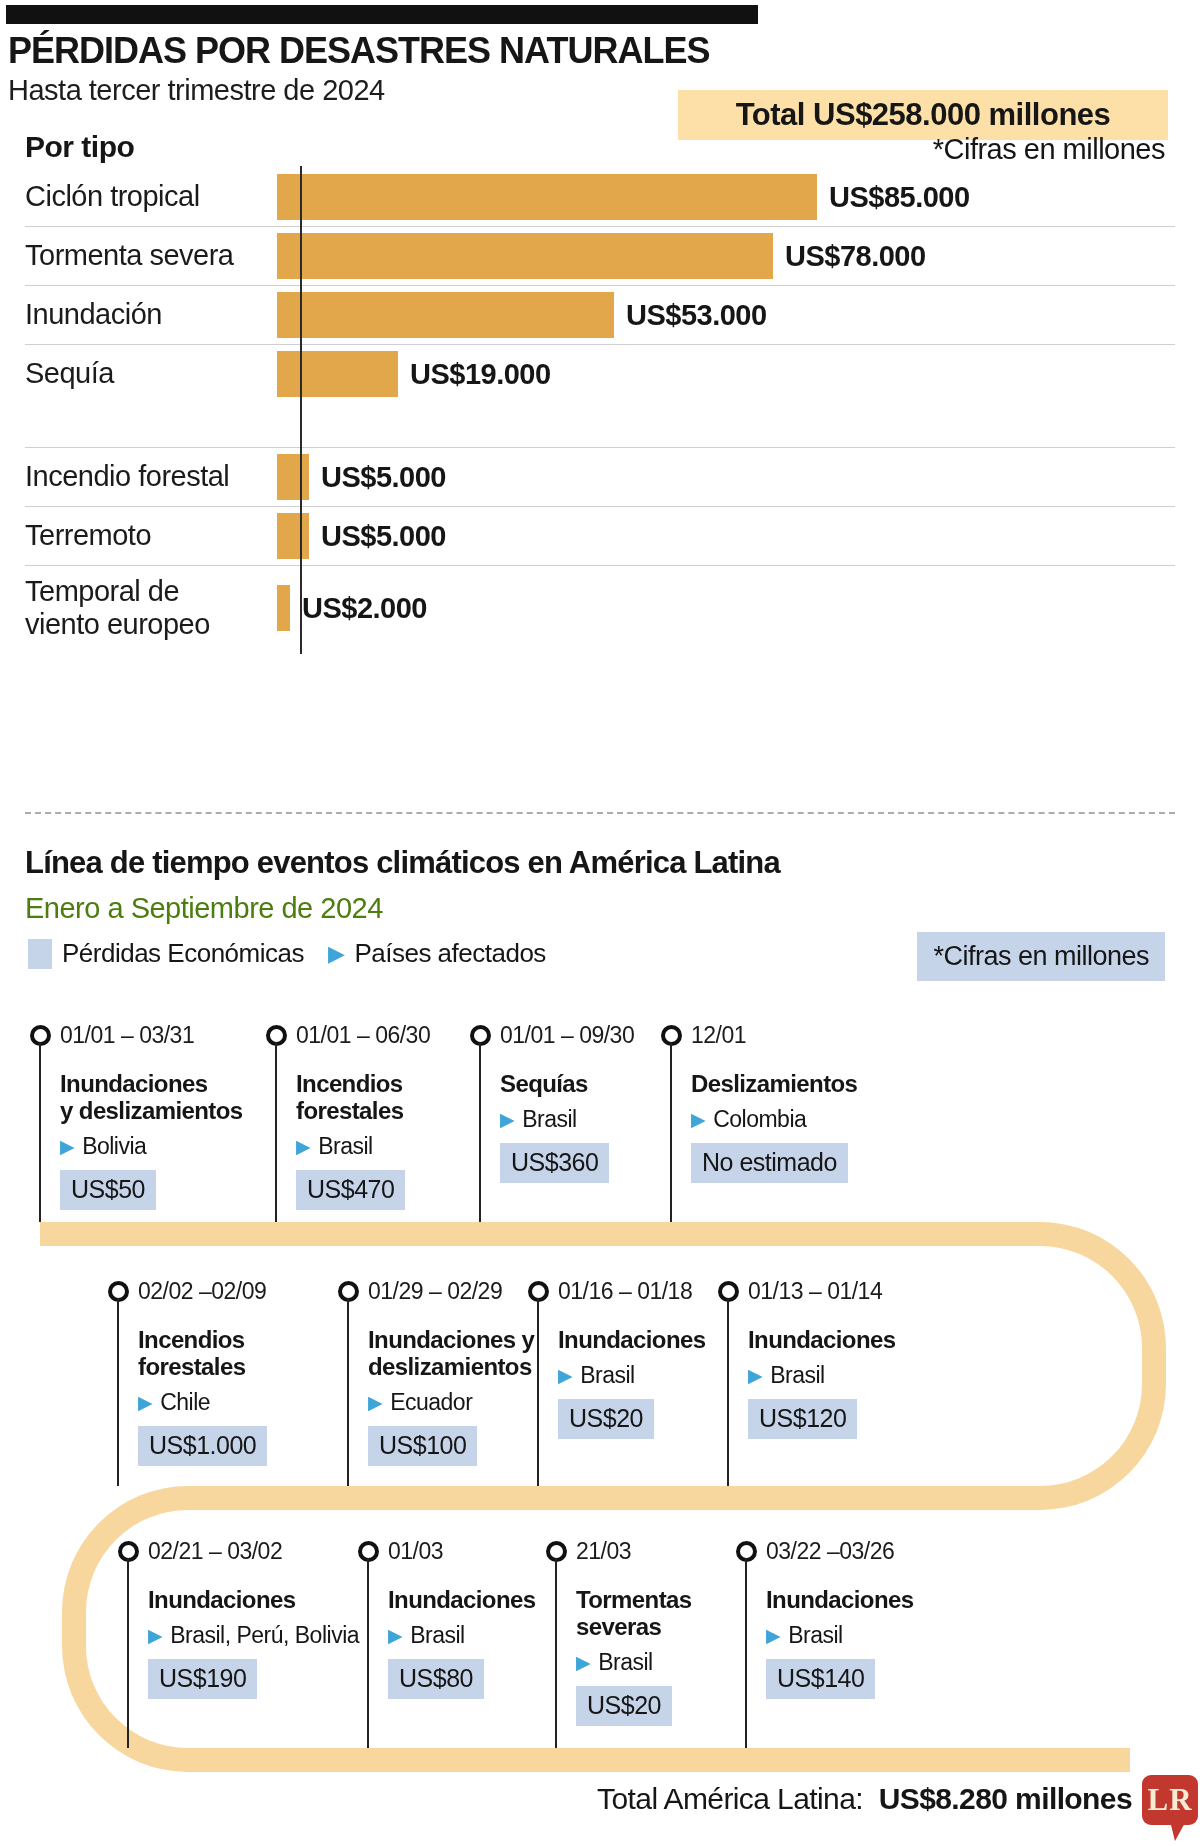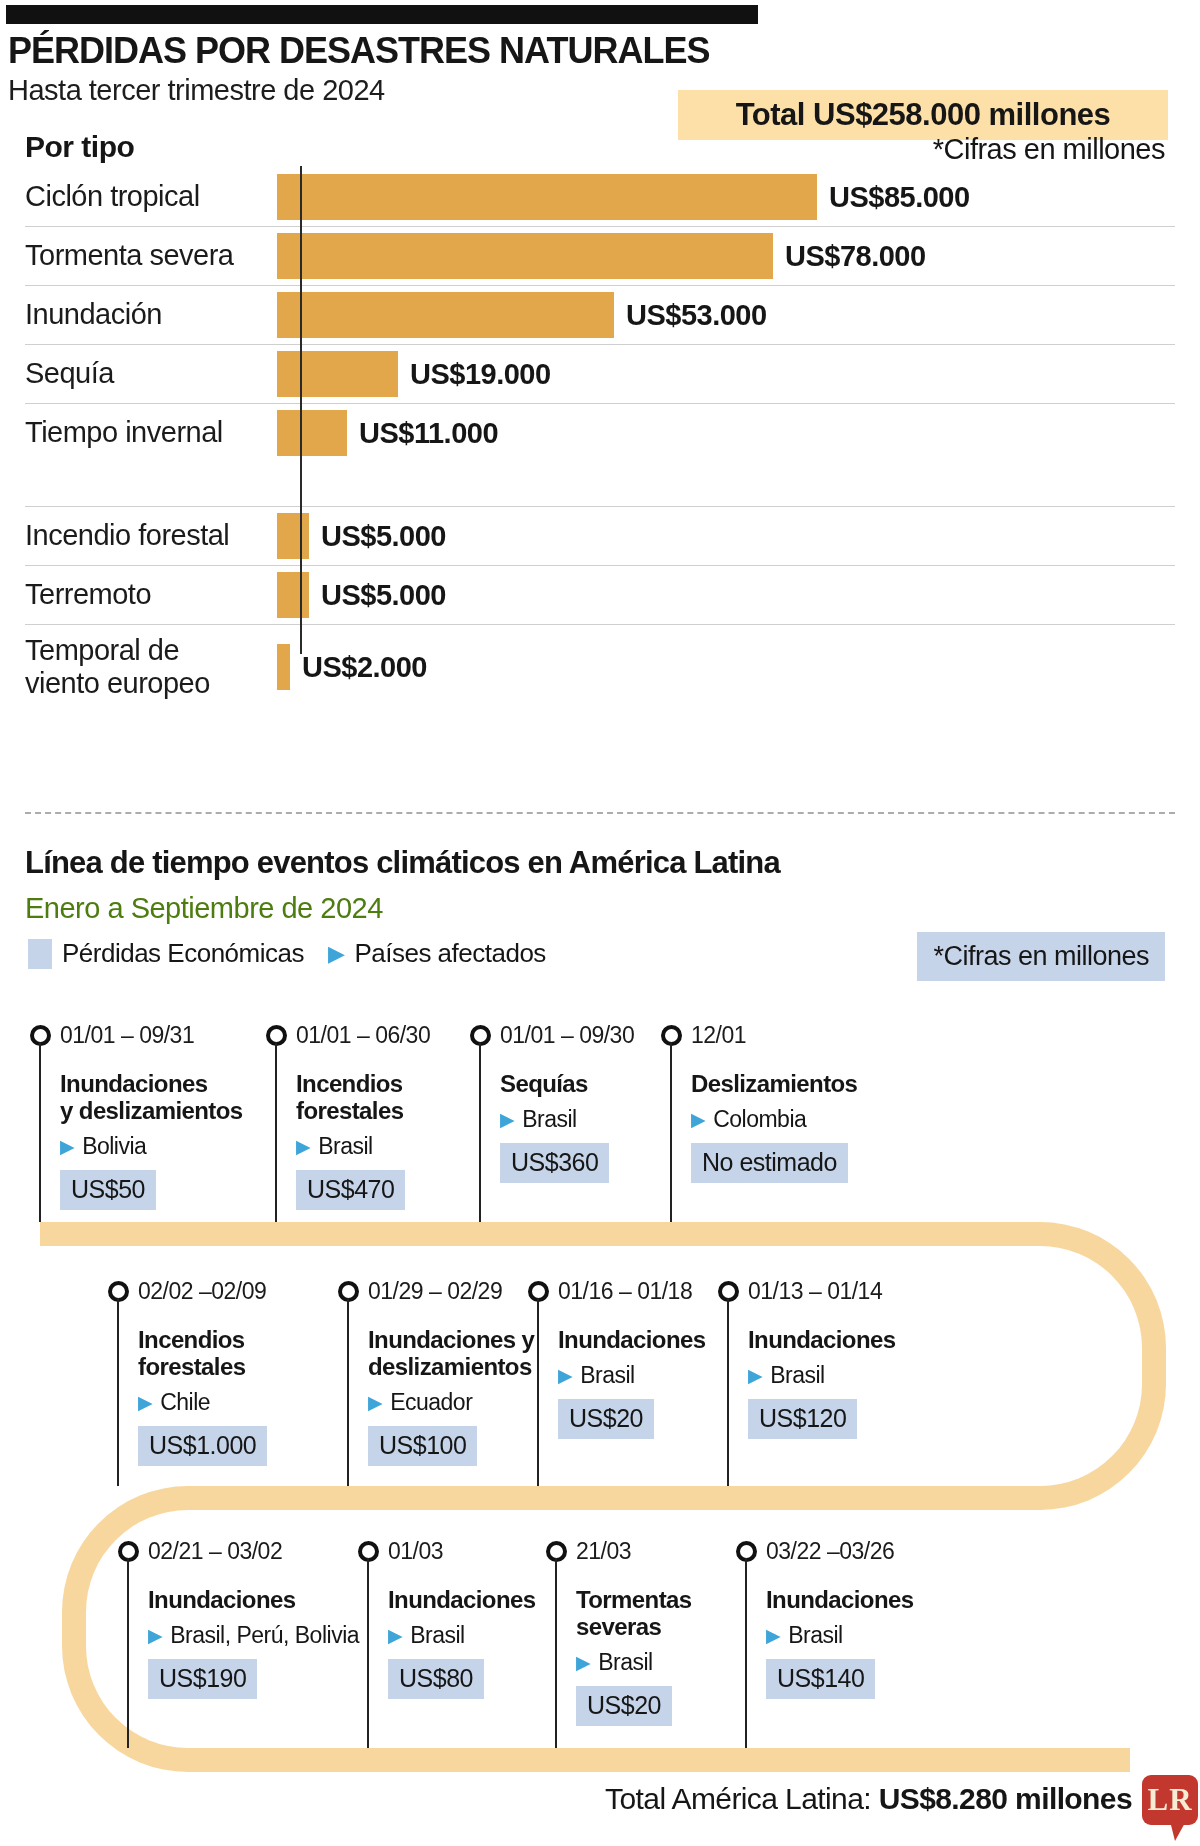--- a/index.html
+++ b/index.html
@@ -52,21 +52,21 @@
   .circle { width:13px; height:13px; border:4px solid #111; border-radius:50%; background:#fff; flex:0 0 auto; }
   .ev-date { font-size:23px; letter-spacing:-0.5px; color:#1b1b1b; white-space:nowrap; }
   .stem { position:absolute; left:9px; top:20px; width:2px; background:#222; z-index:1; }
   .ev-body { margin-left:30px; }
   .ev-name { margin-top:22px; font-size:24px; font-weight:bold; letter-spacing:-0.6px; line-height:1.12; white-space:pre-line; }
   .ev-country { margin-top:8px; display:flex; align-items:center; gap:8px; font-size:23px; letter-spacing:-0.5px; white-space:nowrap; }
   .ev-chip { display:inline-block; margin-top:10px; background:#C6D4E9; padding:5px 11px 6px; font-size:25px; font-weight:normal; letter-spacing:-0.5px; }
 
   
   .grand-total { position:absolute; right:68px; top:1782px; font-size:30px; letter-spacing:-0.6px; white-space:nowrap; }
-  .grand-total b { font-weight:bold; }
+  .grand-total b { font-weight:bold;margin-left:8px; }
   .source { position:absolute; left:8px; top:1812px; font-size:26px; letter-spacing:-0.5px; color:#2e2e2e; }
   .lr-logo { position:absolute; left:1142px; top:1775px; width:56px; height:50px; background:#C2382E; border-radius:9px;
              display:flex; align-items:center; justify-content:center;
              font-family:"Liberation Serif", serif; font-weight:bold; font-size:31px; color:#F6EBD3; letter-spacing:1px; }
   .lr-tail { position:absolute; left:28px; top:46px; width:0; height:0;
              border-top:20px solid #C2382E; border-left:5px solid transparent; border-right:11px solid transparent; }
 </style>
 </head>
 <body>
 
@@ -99,25 +99,20 @@
     <div class="bar-fill" style="width: 337px;"></div>
     <div class="bar-value" style="left: 601px;">US$53.000</div>
   </div>
 
   <div class="bar-row sep" style="height: 58px;">
     <div class="bar-label">Sequía</div>
     <div class="bar-fill" style="width: 121px;"></div>
     <div class="bar-value" style="left: 385px;">US$19.000</div>
   </div>
 
-  <div class="bar-row sep" style="height: 58px;">
-    <div class="bar-label">Tiempo invernal</div>
-    <div class="bar-fill" style="width: 70px;"></div>
-    <div class="bar-value" style="left: 334px;">US$11.000</div>
-  </div>
 
   <div class="bar-row sep" style="height: 58px; margin-top: 44px;">
     <div class="bar-label">Incendio forestal</div>
     <div class="bar-fill" style="width: 32px;"></div>
     <div class="bar-value" style="left: 296px;">US$5.000</div>
   </div>
 
   <div class="bar-row sep" style="height: 58px;">
     <div class="bar-label">Terremoto</div>
     <div class="bar-fill" style="width: 32px;"></div>
@@ -150,21 +145,21 @@
   <div class="band band1"></div>
   <div class="conn conn-right"></div>
   <div class="band band2"></div>
   <div class="conn conn-left"></div>
   <div class="band band3"></div>
 
   <div>
   <div class="event" style="left: 30px; top: 1022px;">
     <div class="ev-head">
       <span class="circle"></span>
-      <span class="ev-date">01/01 – 09/31</span>
+      <span class="ev-date">01/01 – 03/31</span>
     </div>
     <div class="stem" style="height: 180px;"></div>
     <div class="ev-body">
       <div class="ev-name">Inundaciones
 y deslizamientos</div>
       <div class="ev-country">
         <span class="tri">▶</span>
         <span class="ev-country-name">Bolivia</span>
       </div>
       <div class="ev-chip">US$50</div>

